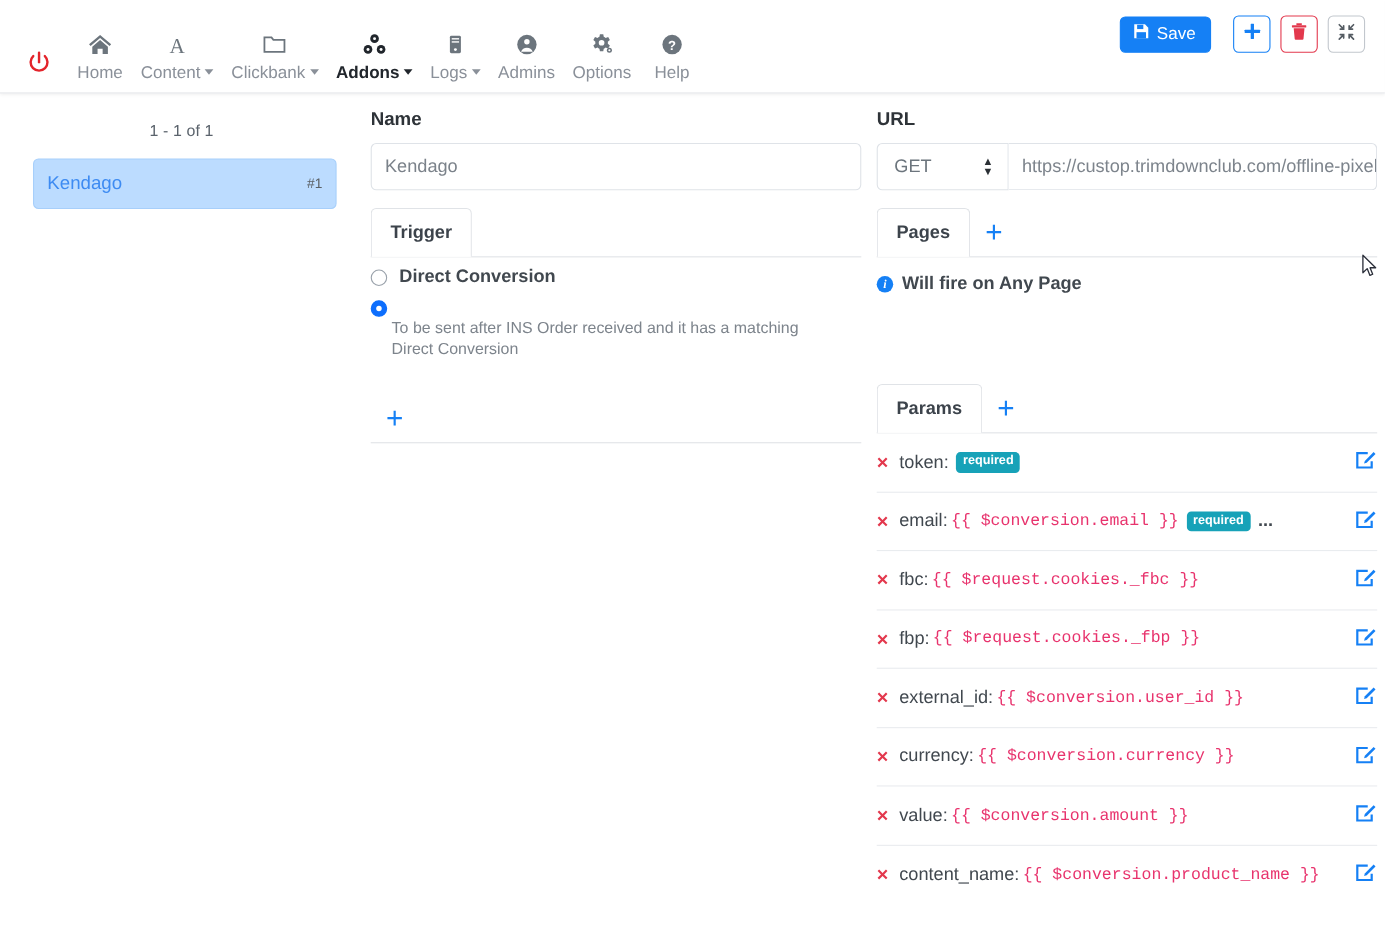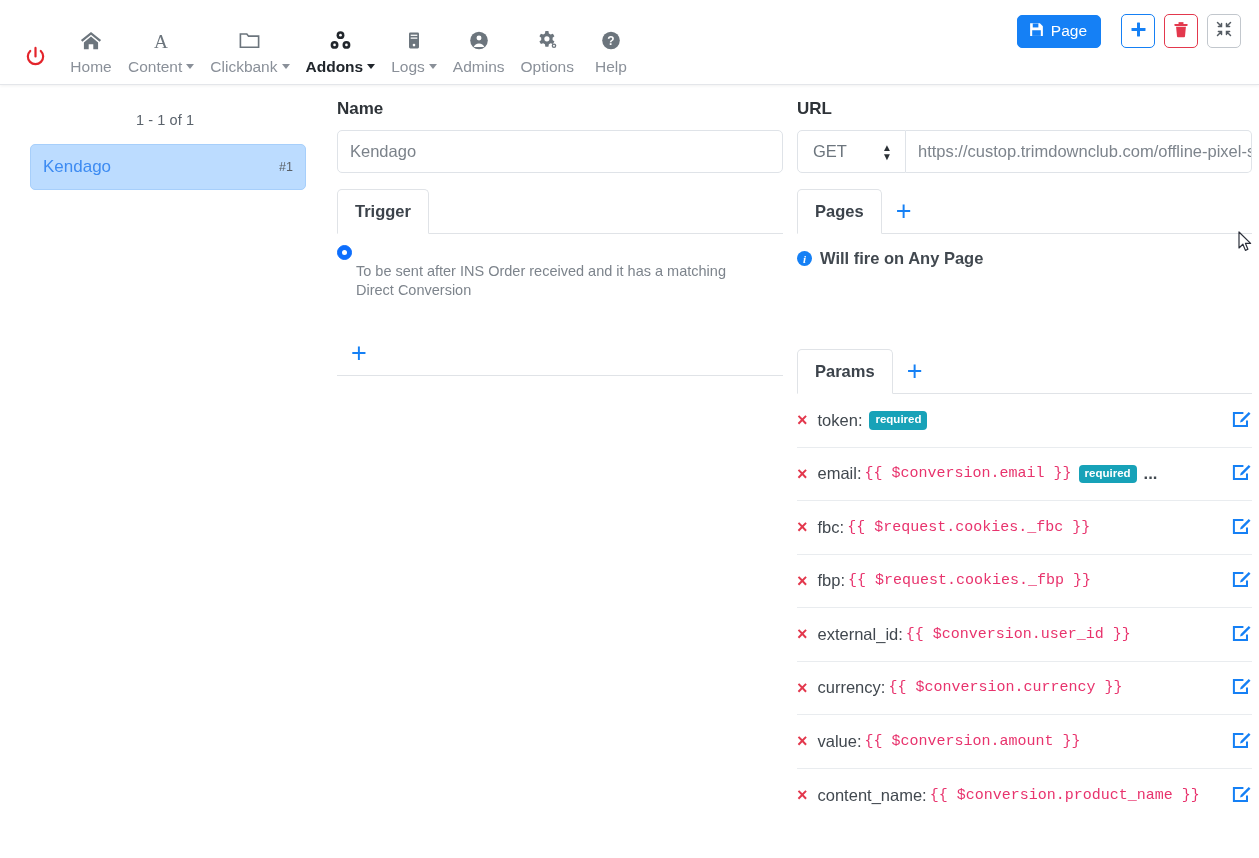--- a/index.html
+++ b/index.html
@@ -156,21 +156,21 @@
     cursor: text;
     overflow: hidden;
     white-space: nowrap;
   }
   .urlgroup {
     margin: 11px 7px 0 7px;
     display: flex;
     height: 43px;
   }
   .sel {
-    width: 109px;
+    width: 120px;
     border: 1px solid #dfe3e8;
     border-radius: 5px 0 0 5px;
     display: flex;
     align-items: center;
     justify-content: space-between;
     padding: 0 13px 0 15px;
     font-size: 16.5px;
     color: #6c757d;
     background:#fff;
     cursor: pointer;
@@ -436,21 +436,21 @@
 
   <div class="nav-right">
     <button class="btn-save">
       <span>
         <svg width="15" height="15" viewBox="0 0 16 16" fill="#ffffff">
           <path d="M1.2 1.2 h10.4 L14.8 4.4 V14.8 H1.2 Z"></path>
           <rect x="4" y="1.6" width="6" height="4.2" fill="#1580f5"></rect>
           <rect x="3.4" y="8.8" width="9.2" height="6" fill="#1580f5"></rect>
         </svg>
       </span>
-      <span>Page</span>
+      <span>Save</span>
     </button>
 
     <div class="iconbtn blue ml-extra">
       <span>
         <svg width="17" height="17" viewBox="0 0 16 16" fill="#1580f5">
           <rect x="6.6" y="1.4" width="2.8" height="13.2" rx="0.4"></rect>
           <rect x="1.4" y="6.6" width="13.2" height="2.8" rx="0.4"></rect>
         </svg>
       </span>
     </div>
@@ -491,20 +491,24 @@
   <div class="maincol">
     <div class="field-label">Name</div>
     <div class="inp">Kendago</div>
 
     <div style="height:16px"></div>
 
     <div class="tabbar">
       <div class="tab">Trigger</div>
     </div>
 
+    <div class="radio-row">
+      <span class="radio"></span>
+      <span class="radio-title">Direct Conversion</span>
+    </div>
 
     <div class="radio-row">
       <span class="radio checked"></span>
     </div>
     <div class="radio-desc">To be sent after INS Order received and it has a matching Direct Conversion</div>
 
     <div style="height:30px"></div>
 
     <div class="tabbar">
       <div class="tab-plus">+</div>

